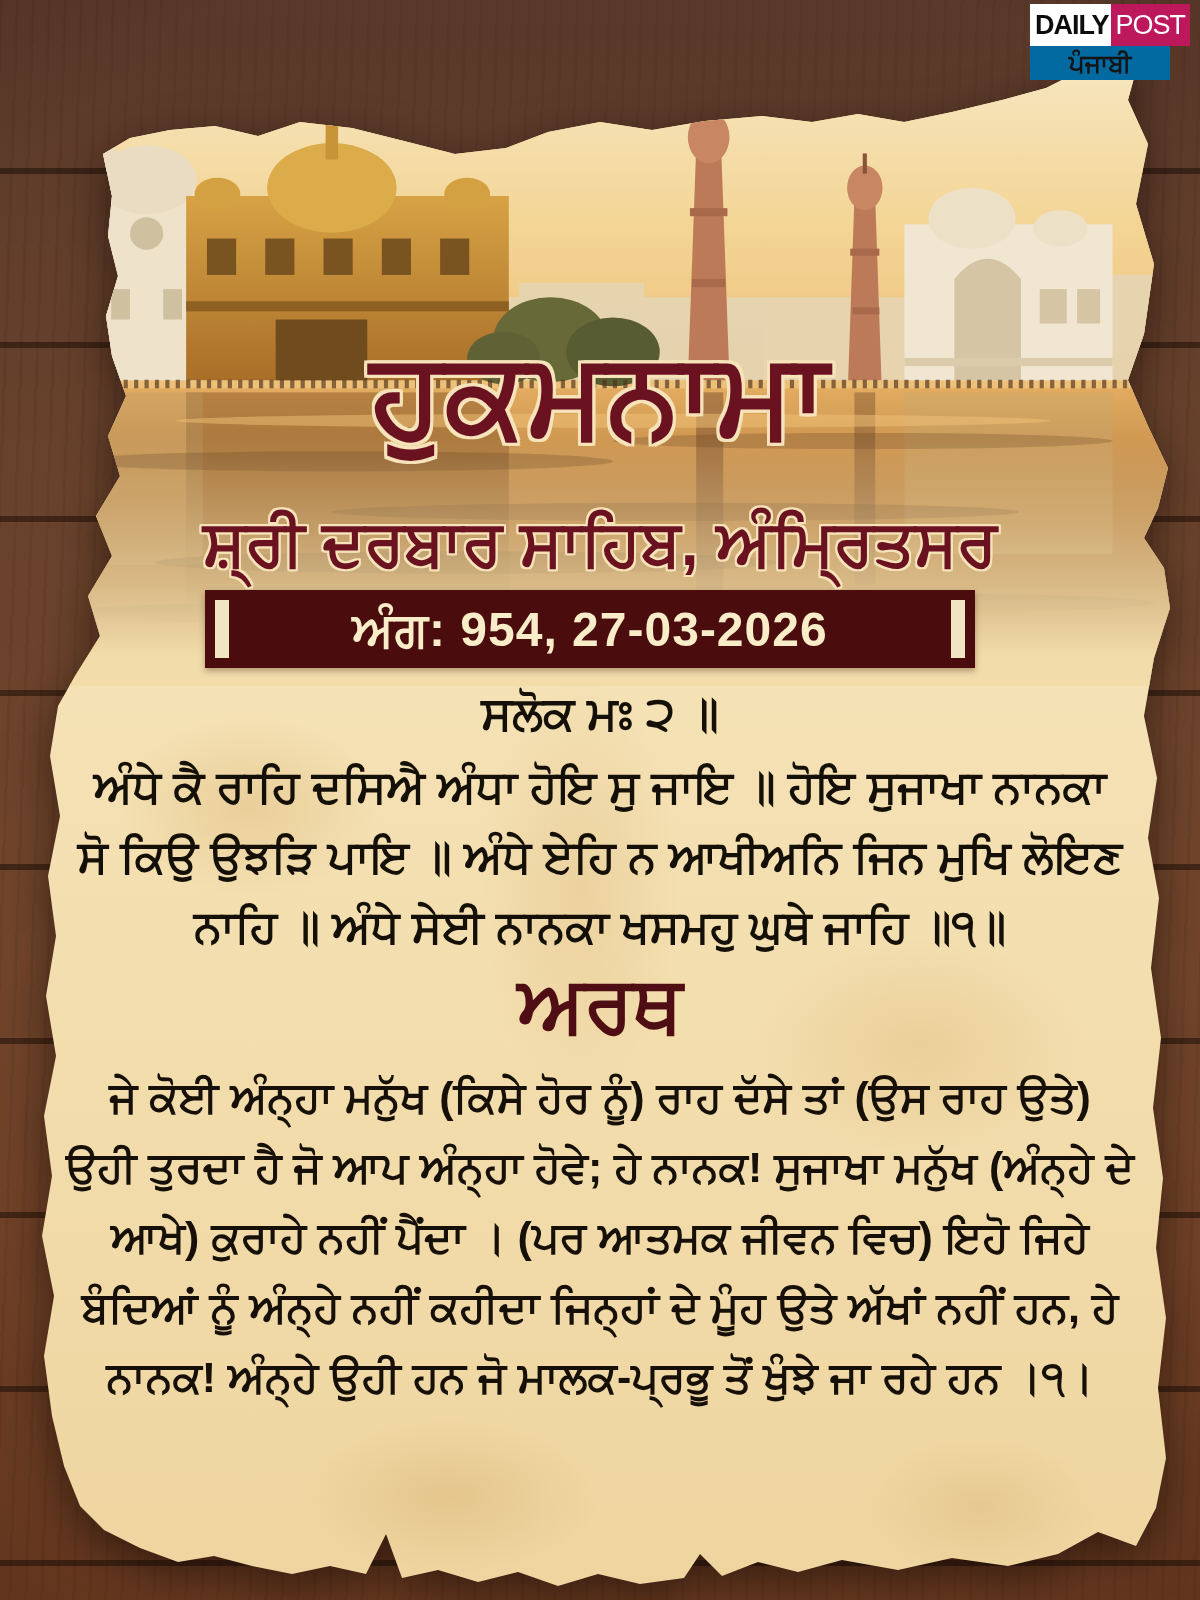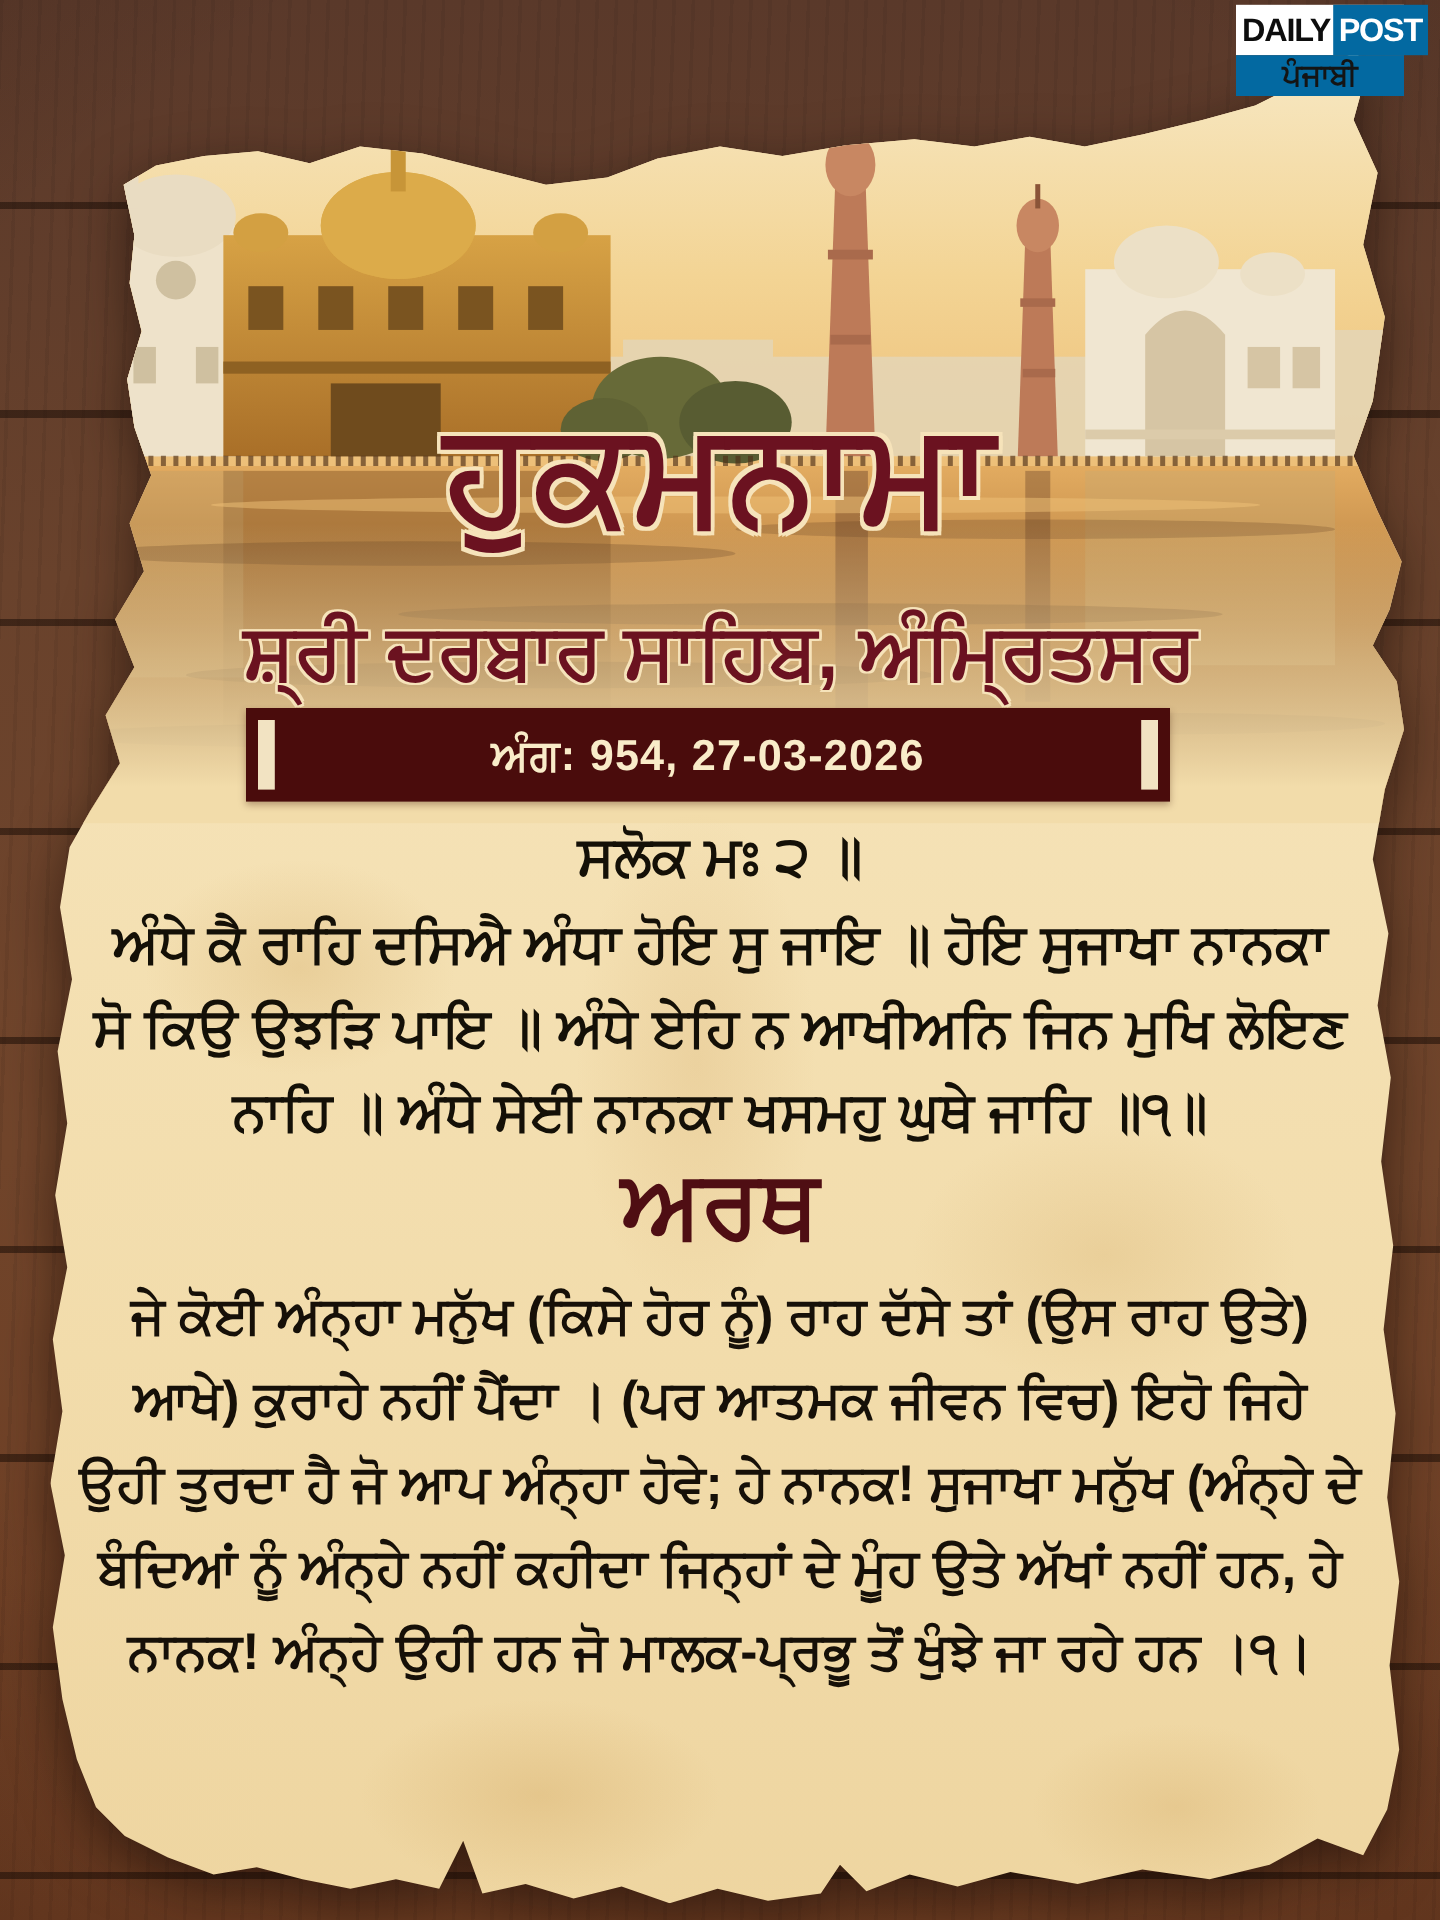--- a/index.html
+++ b/index.html
@@ -77,21 +77,21 @@
   }
   .banner{
     position:absolute;left:205px;top:554px;width:770px;height:78px;
     background:#4a0c0c;box-shadow:0 3px 6px rgba(60,20,5,.35);
   }
   .banner .bar{position:absolute;top:10px;width:14px;height:58px;background:#f2e3c2;}
   .banner .bar.left{left:10px;}
   .banner .bar.right{right:10px;}
   .banner .banner-text{
     position:absolute;inset:0;text-align:center;line-height:80px;
-    font-size:36px;font-weight:bold;color:#f9ecc9;letter-spacing:1px;
+    font-size:48px;font-weight:bold;color:#f9ecc9;letter-spacing:1px;
   }
   
   .shabad-header{
     position:absolute;left:0;right:0;top:650px;text-align:center;
     font-size:46px;font-weight:bold;color:#141007;
   }
   .shabad{
     position:absolute;left:40px;right:40px;top:716px;text-align:center;
     font-size:45px;font-weight:bold;color:#141007;line-height:70px;
   }
@@ -101,21 +101,21 @@
     font-size:78px;font-weight:bold;color:#4f0e13;
   }
   .meaning{
     position:absolute;left:40px;right:40px;top:1026px;text-align:center;
     font-size:43px;font-weight:bold;color:#161008;line-height:70px;
   }
   
   .logo{position:absolute;top:4px;right:30px;width:140px;z-index:5;padding-left:12px;}
   .logo-top{display:flex;align-items:stretch;background:#ffffff;height:42px;}
   .logo-daily{color:#0d0d0d;font-weight:bold;font-size:27px;line-height:42px;padding-left:5px;letter-spacing:-1px;}
-  .logo-post{background:#0369a1;color:#ffffff;font-weight:bold;font-size:27px;line-height:42px;padding:0 5px;margin-left:2px;flex:1;letter-spacing:-1px;}
+  .logo-post{background:#be185d;color:#ffffff;font-weight:normal;font-size:27px;line-height:42px;padding:0 5px;margin-left:2px;flex:1;letter-spacing:-1px;}
   .logo-bottom{background:#0369a1;color:#141414;text-align:center;font-weight:bold;font-size:25px;height:34px;line-height:34px;}
 </style>
 </head>
 <body>
 
 <div class="wood"></div>
 
 <div class="parchment-shadow">
   <div class="parchment">
 
@@ -241,22 +241,22 @@
     <div class="shabad-header">ਸਲੋਕ ਮਃ ੨ ॥</div>
     <div class="shabad">
       <div>ਅੰਧੇ ਕੈ ਰਾਹਿ ਦਸਿਐ ਅੰਧਾ ਹੋਇ ਸੁ ਜਾਇ ॥ ਹੋਇ ਸੁਜਾਖਾ ਨਾਨਕਾ</div>
       <div>ਸੋ ਕਿਉ ਉਝੜਿ ਪਾਇ ॥ ਅੰਧੇ ਏਹਿ ਨ ਆਖੀਅਨਿ ਜਿਨ ਮੁਖਿ ਲੋਇਣ</div>
       <div>ਨਾਹਿ ॥ ਅੰਧੇ ਸੇਈ ਨਾਨਕਾ ਖਸਮਹੁ ਘੁਥੇ ਜਾਹਿ ॥੧॥</div>
     </div>
 
     <div class="arth">ਅਰਥ</div>
     <div class="meaning">
       <div>ਜੇ ਕੋਈ ਅੰਨ੍ਹਾ ਮਨੁੱਖ (ਕਿਸੇ ਹੋਰ ਨੂੰ) ਰਾਹ ਦੱਸੇ ਤਾਂ (ਉਸ ਰਾਹ ਉਤੇ)</div>
+      <div>ਉਹੀ ਤੁਰਦਾ ਹੈ ਜੋ ਆਪ ਅੰਨ੍ਹਾ ਹੋਵੇ; ਹੇ ਨਾਨਕ! ਸੁਜਾਖਾ ਮਨੁੱਖ (ਅੰਨ੍ਹੇ ਦੇ</div>
       <div>ਆਖੇ) ਕੁਰਾਹੇ ਨਹੀਂ ਪੈਂਦਾ । (ਪਰ ਆਤਮਕ ਜੀਵਨ ਵਿਚ) ਇਹੋ ਜਿਹੇ</div>
-      <div>ਉਹੀ ਤੁਰਦਾ ਹੈ ਜੋ ਆਪ ਅੰਨ੍ਹਾ ਹੋਵੇ; ਹੇ ਨਾਨਕ! ਸੁਜਾਖਾ ਮਨੁੱਖ (ਅੰਨ੍ਹੇ ਦੇ</div>
       <div>ਬੰਦਿਆਂ ਨੂੰ ਅੰਨ੍ਹੇ ਨਹੀਂ ਕਹੀਦਾ ਜਿਨ੍ਹਾਂ ਦੇ ਮੂੰਹ ਉਤੇ ਅੱਖਾਂ ਨਹੀਂ ਹਨ, ਹੇ</div>
       <div>ਨਾਨਕ! ਅੰਨ੍ਹੇ ਉਹੀ ਹਨ ਜੋ ਮਾਲਕ-ਪ੍ਰਭੂ ਤੋਂ ਖੁੰਝੇ ਜਾ ਰਹੇ ਹਨ ।੧।</div>
     </div>
 
   </div>
 </div>
 
 <div class="logo">
   <div class="logo-top">
     <span class="logo-daily">DAILY</span>

